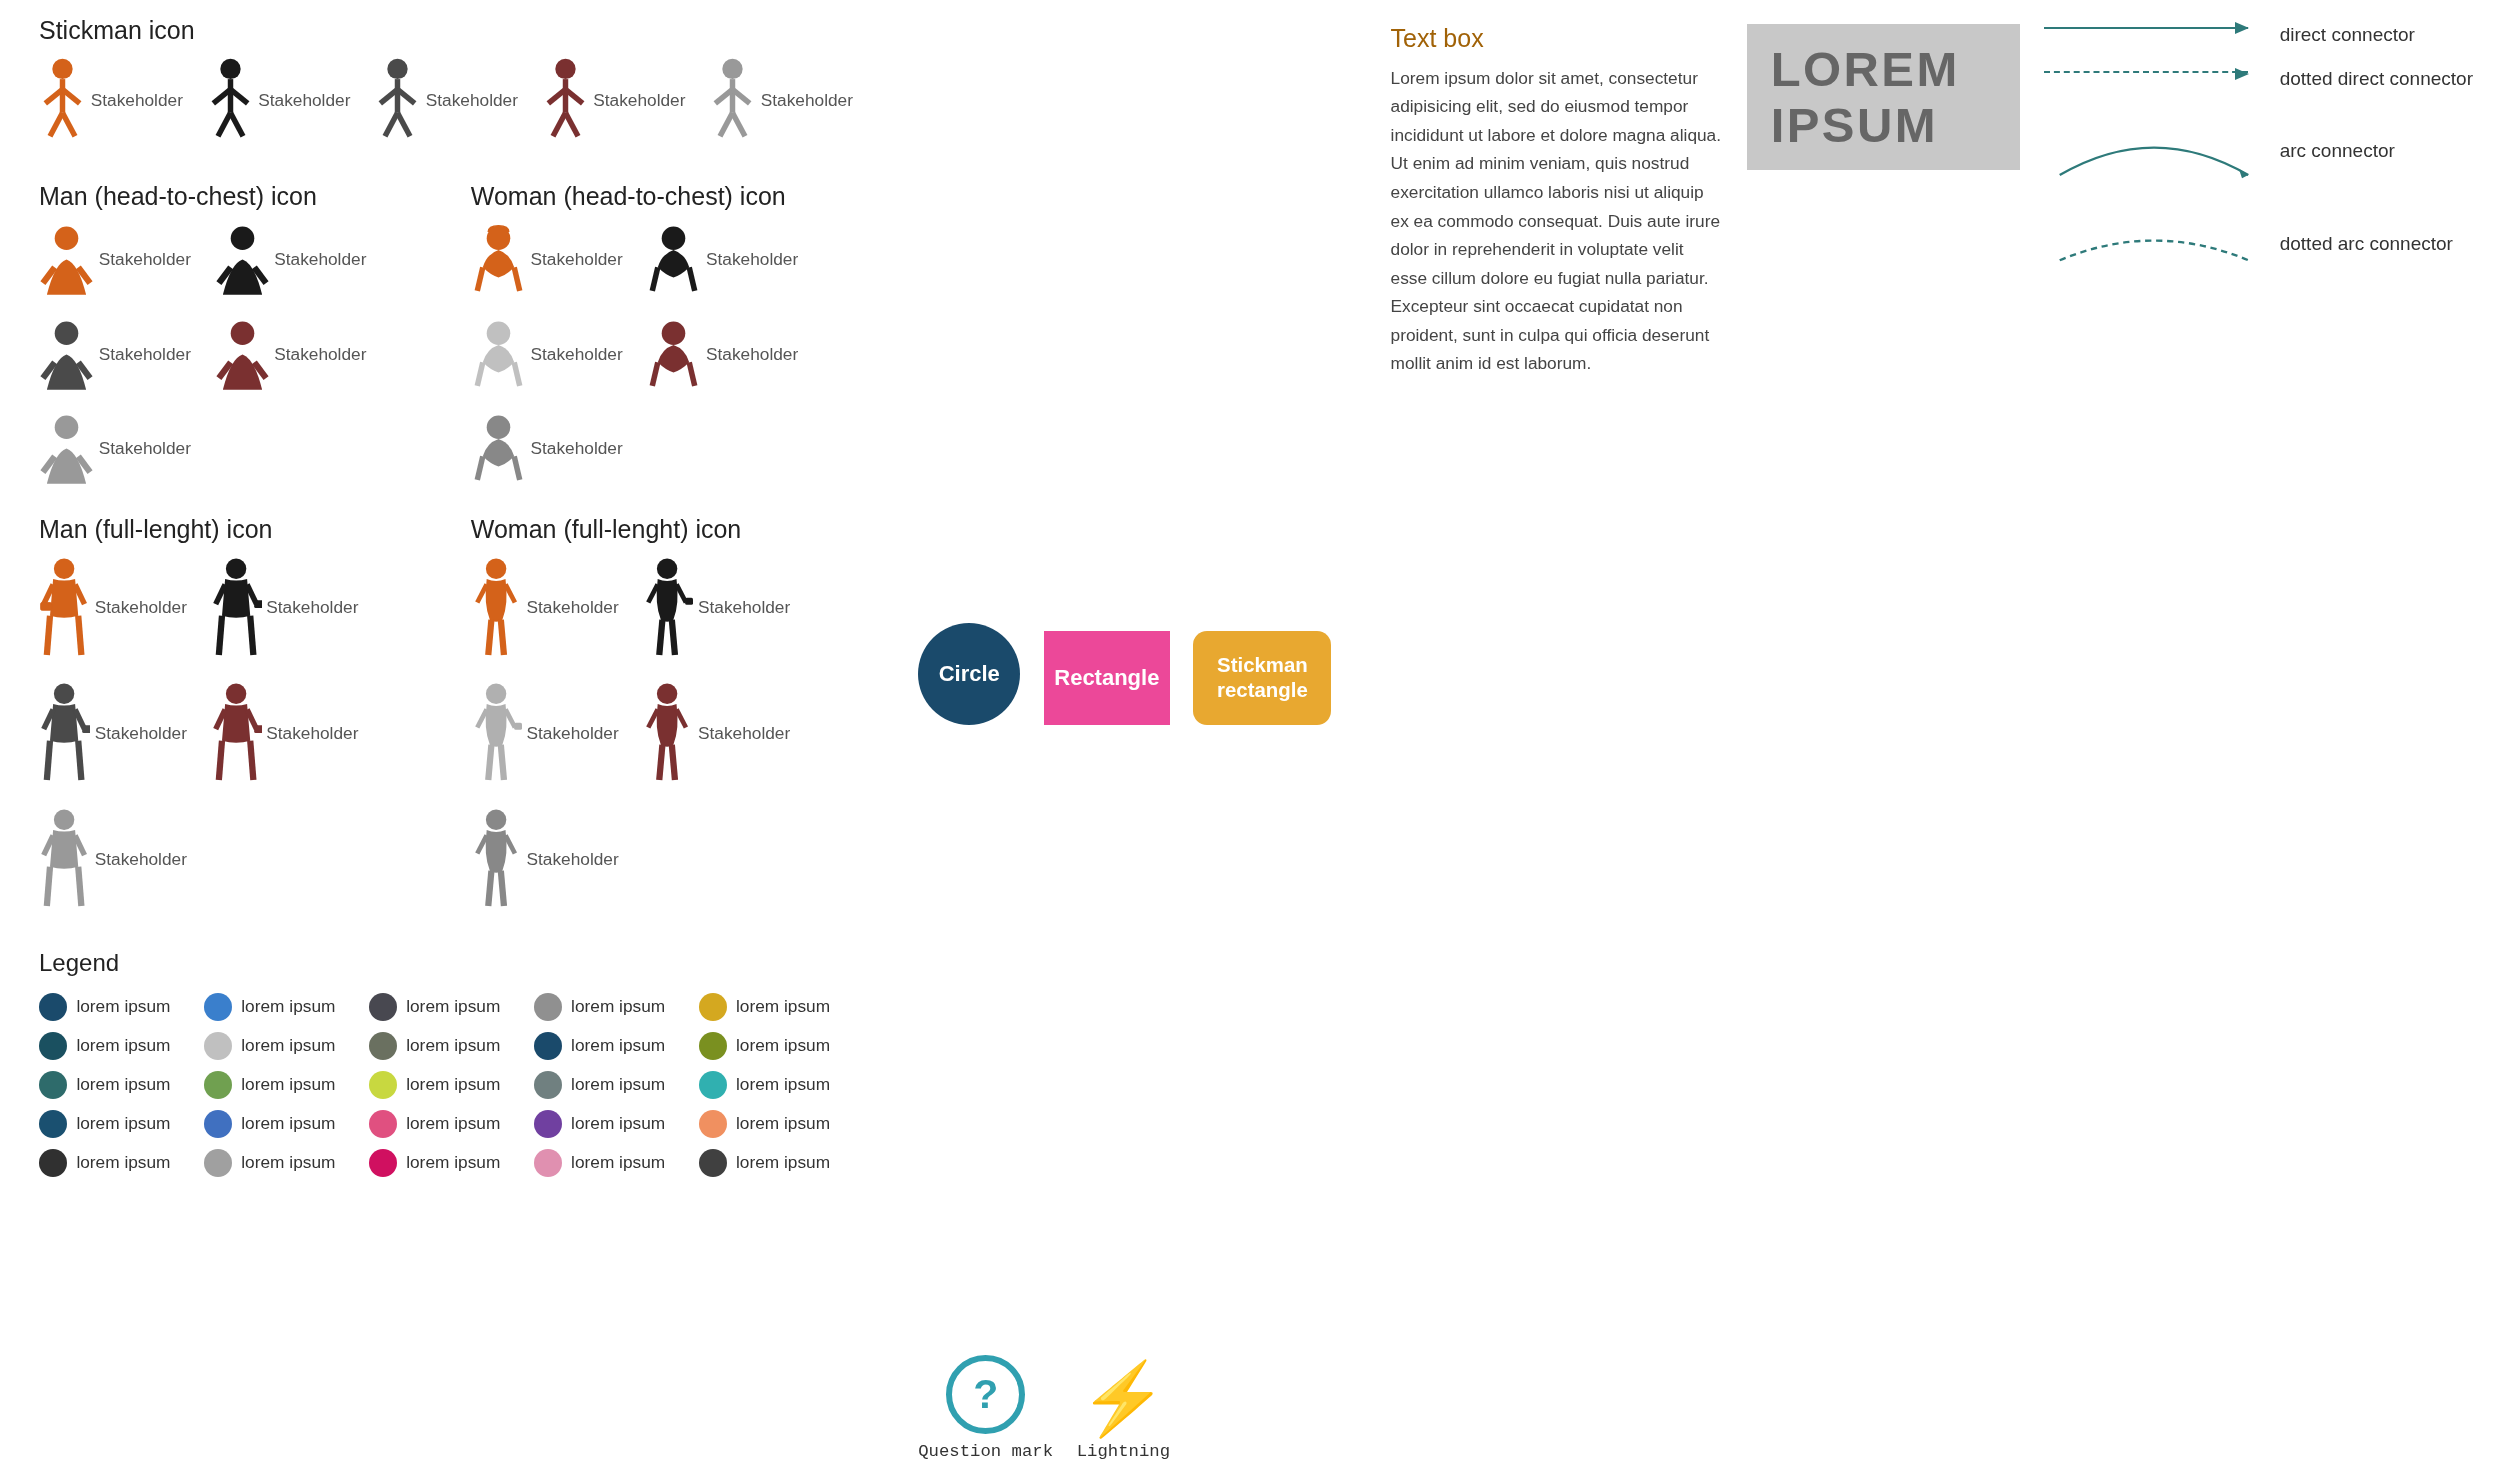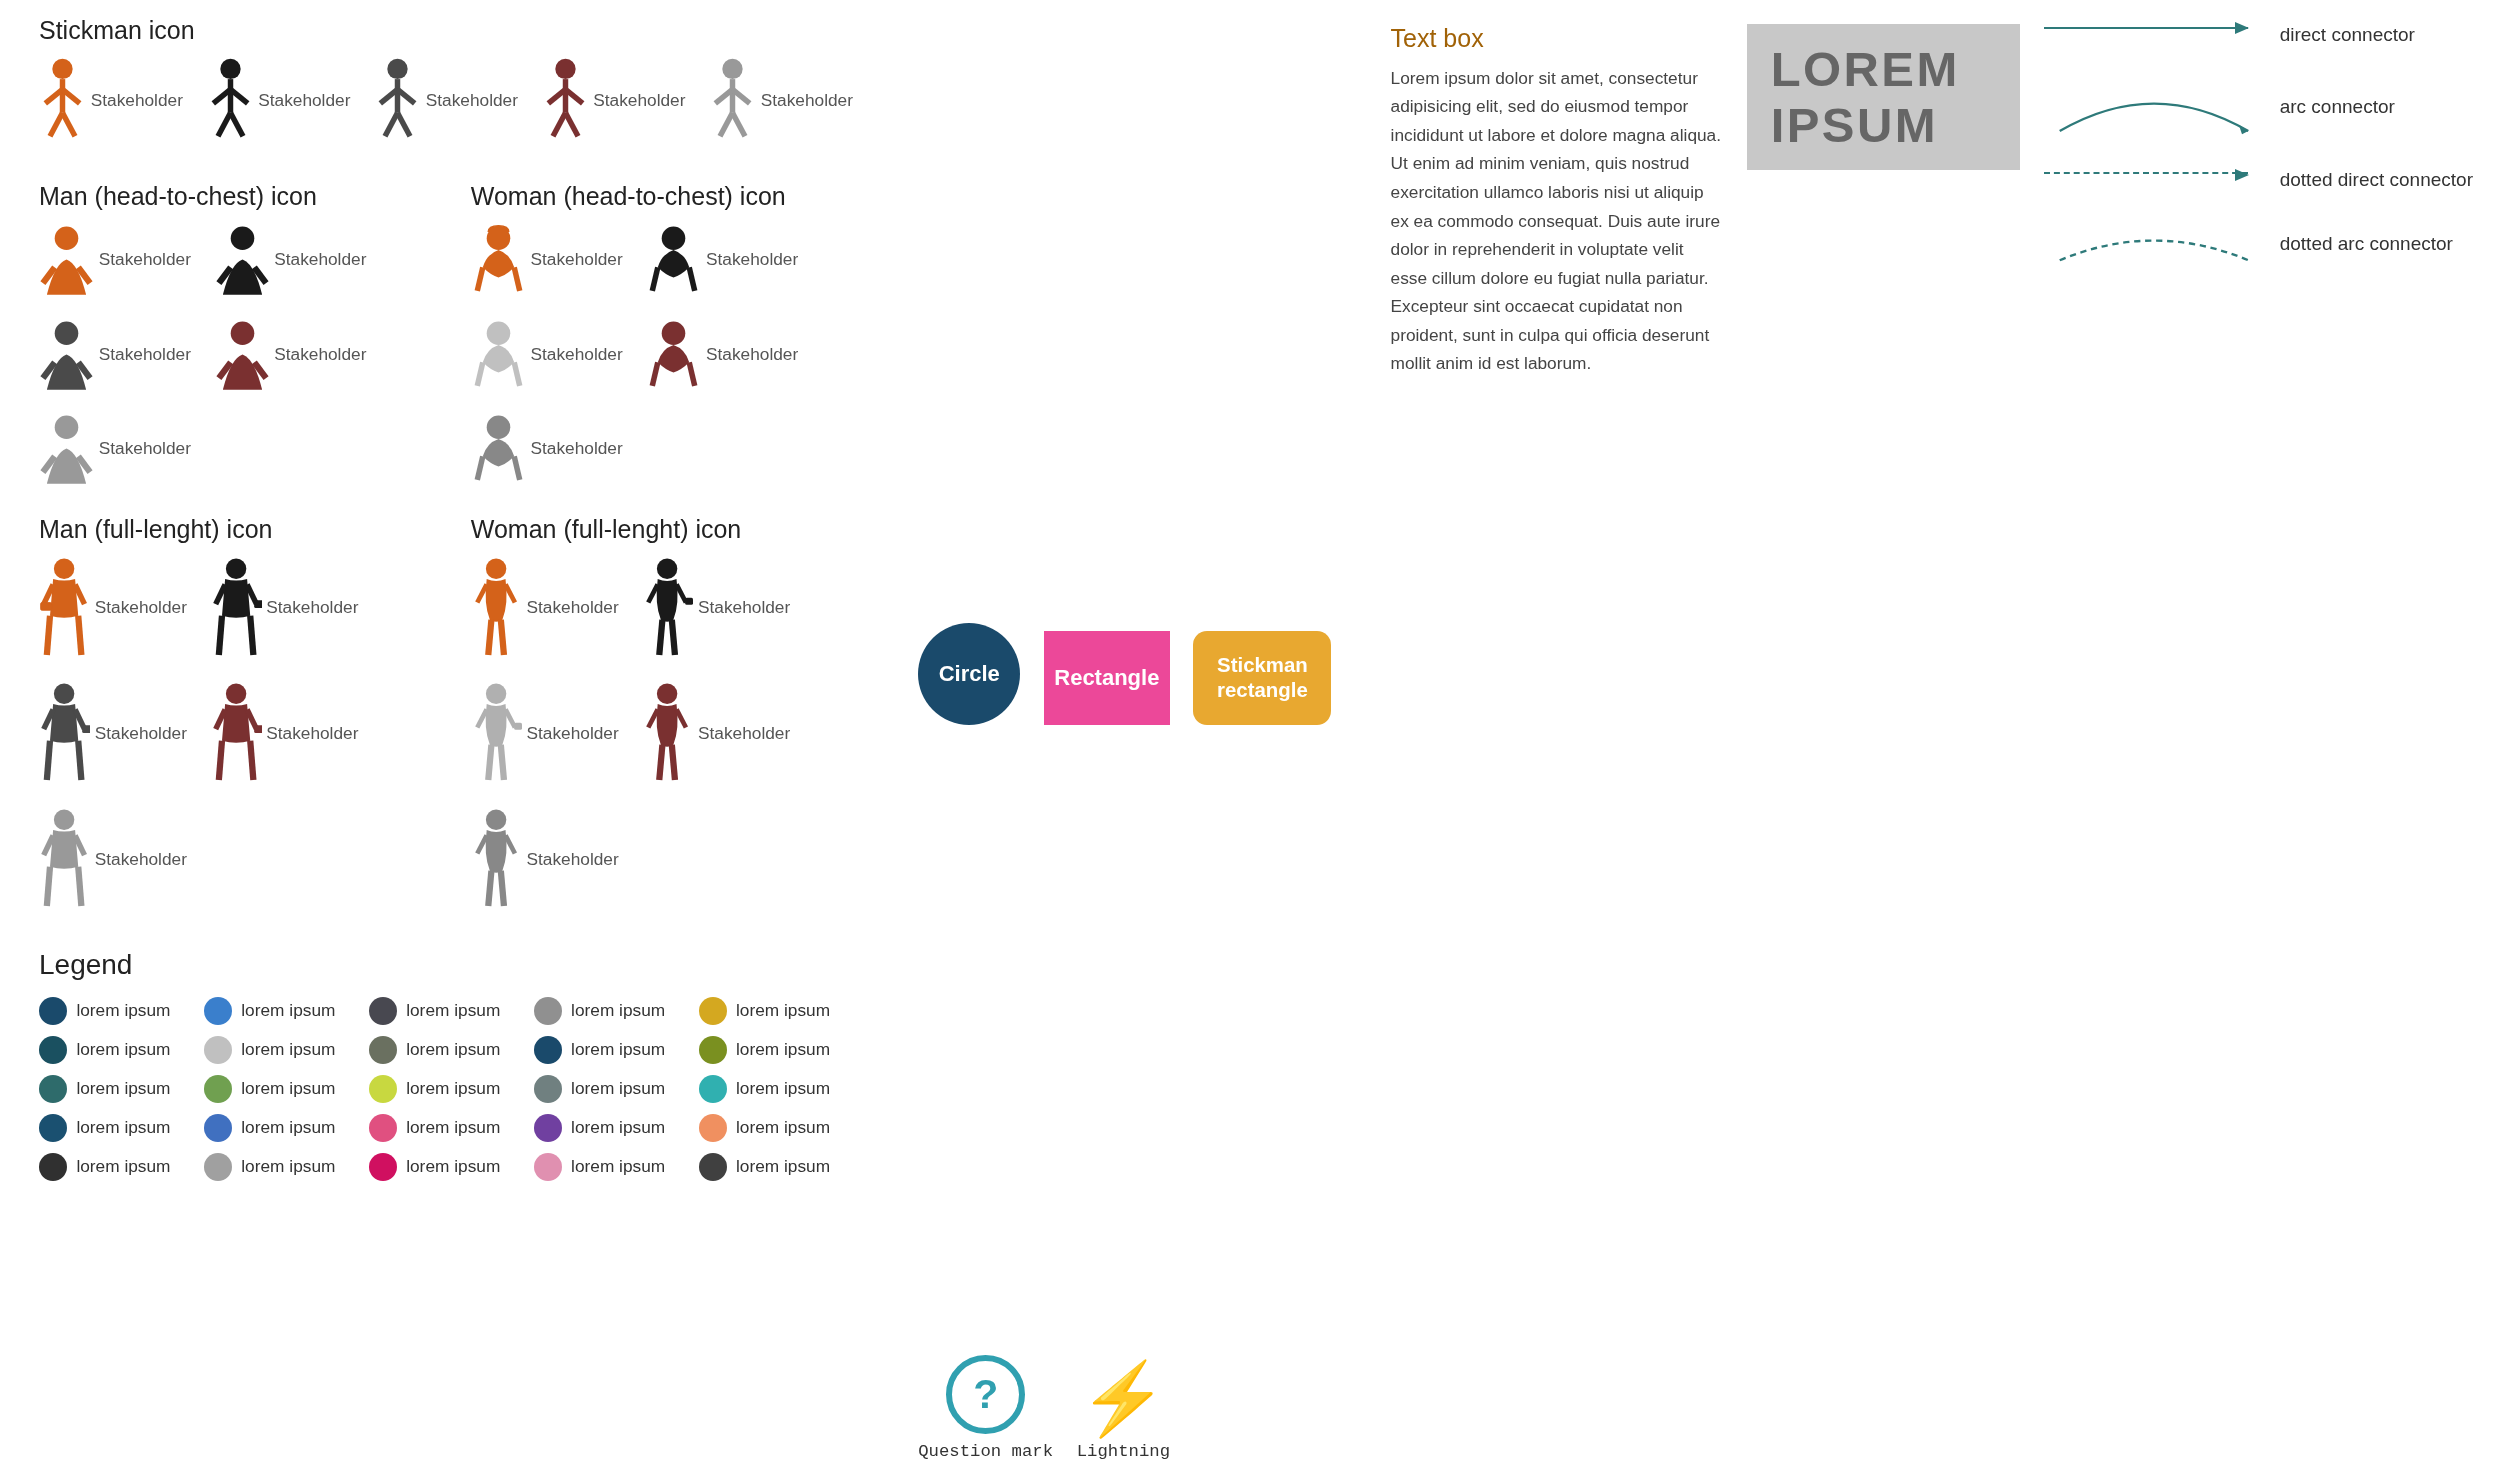--- a/index.html
+++ b/index.html
@@ -264,21 +264,21 @@
       border-bottom: 6.3px solid transparent;
       border-left: 14px solid #2e7a7a;
     }
 
     
     .legend-section {
       margin-top: 7.9px;
     }
 
     .legend-title {
-      font-size: 28px;
+      font-size: 24px;
       font-weight: 400;
       color: #222;
       margin-bottom: 15.7px;
     }
 
     .legend-grid {
       display: grid;
       grid-template-columns: repeat(5, 157px);
       gap: 11px 7.9px;
     }
@@ -781,37 +781,37 @@
     <div class="connector-section">
 
       <div class="connector-row">
         <div style="position:relative; width:220px; height:15.7px;">
           <div class="direct-connector"></div>
         </div>
         <span class="connector-label">direct connector</span>
       </div>
 
       <div class="connector-row">
+        <div style="position:relative; width:220px; height:15.7px;">
+          <div class="dotted-connector"></div>
+        </div>
+        <span class="connector-label">dotted direct connector</span>
+      </div>
+
+      <div class="connector-row">
         <div style="position:relative; width:220px; height:79px;">
           <svg width="220" height="79" viewBox="0 0 280 100" class="arc-connector-svg">
             <path d="M 20 80 Q 140 10 260 80" stroke="#2e7a7a" stroke-width="3" fill="none"></path>
             <polygon points="260,80 248,72 252,84" fill="#2e7a7a"></polygon>
           </svg>
         </div>
         <span class="connector-label">arc connector</span>
       </div>
 
       <div class="connector-row">
-        <div style="position:relative; width:220px; height:15.7px;">
-          <div class="dotted-connector"></div>
-        </div>
-        <span class="connector-label">dotted direct connector</span>
-      </div>
-
-      <div class="connector-row">
         <div style="position:relative; width:220px; height:63px;">
           <svg width="220" height="63" viewBox="0 0 280 80" class="arc-connector-svg">
             <path d="M 20 60 Q 140 10 260 60" stroke="#2e7a7a" stroke-width="3" fill="none" stroke-dasharray="8,6"></path>
           </svg>
         </div>
         <span class="connector-label">dotted arc connector</span>
       </div>
     </div>
 
   </div>

